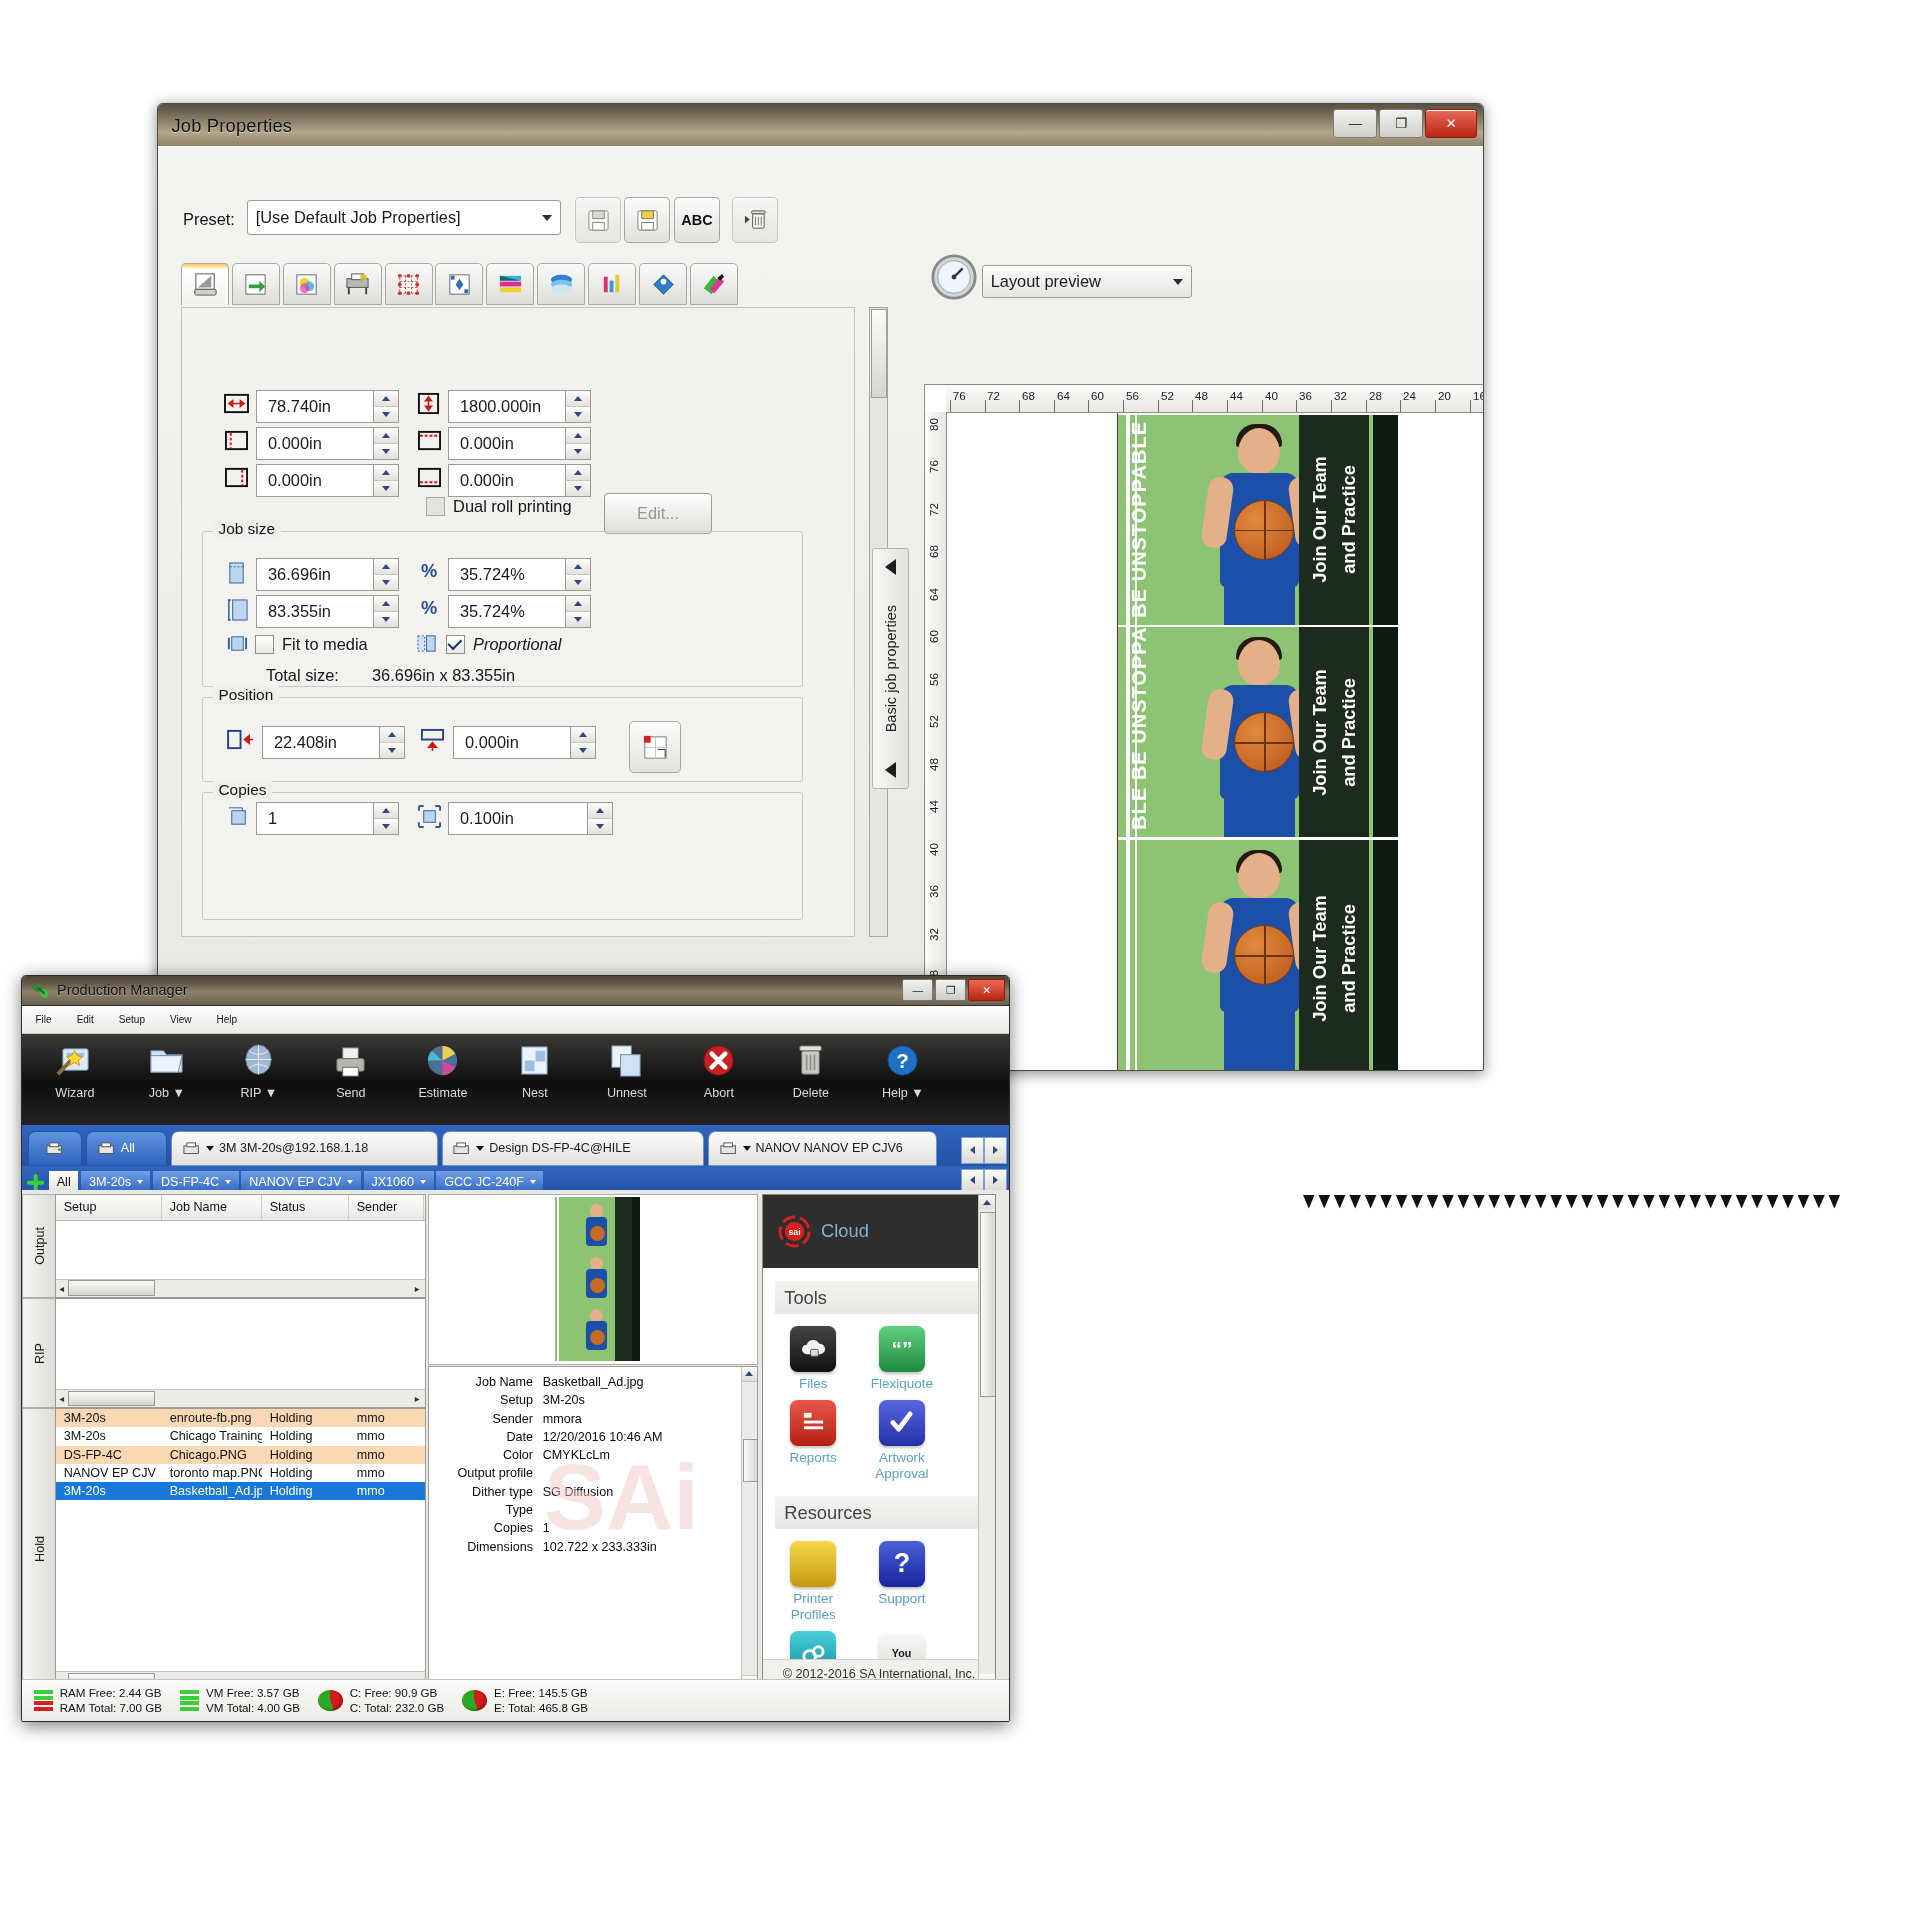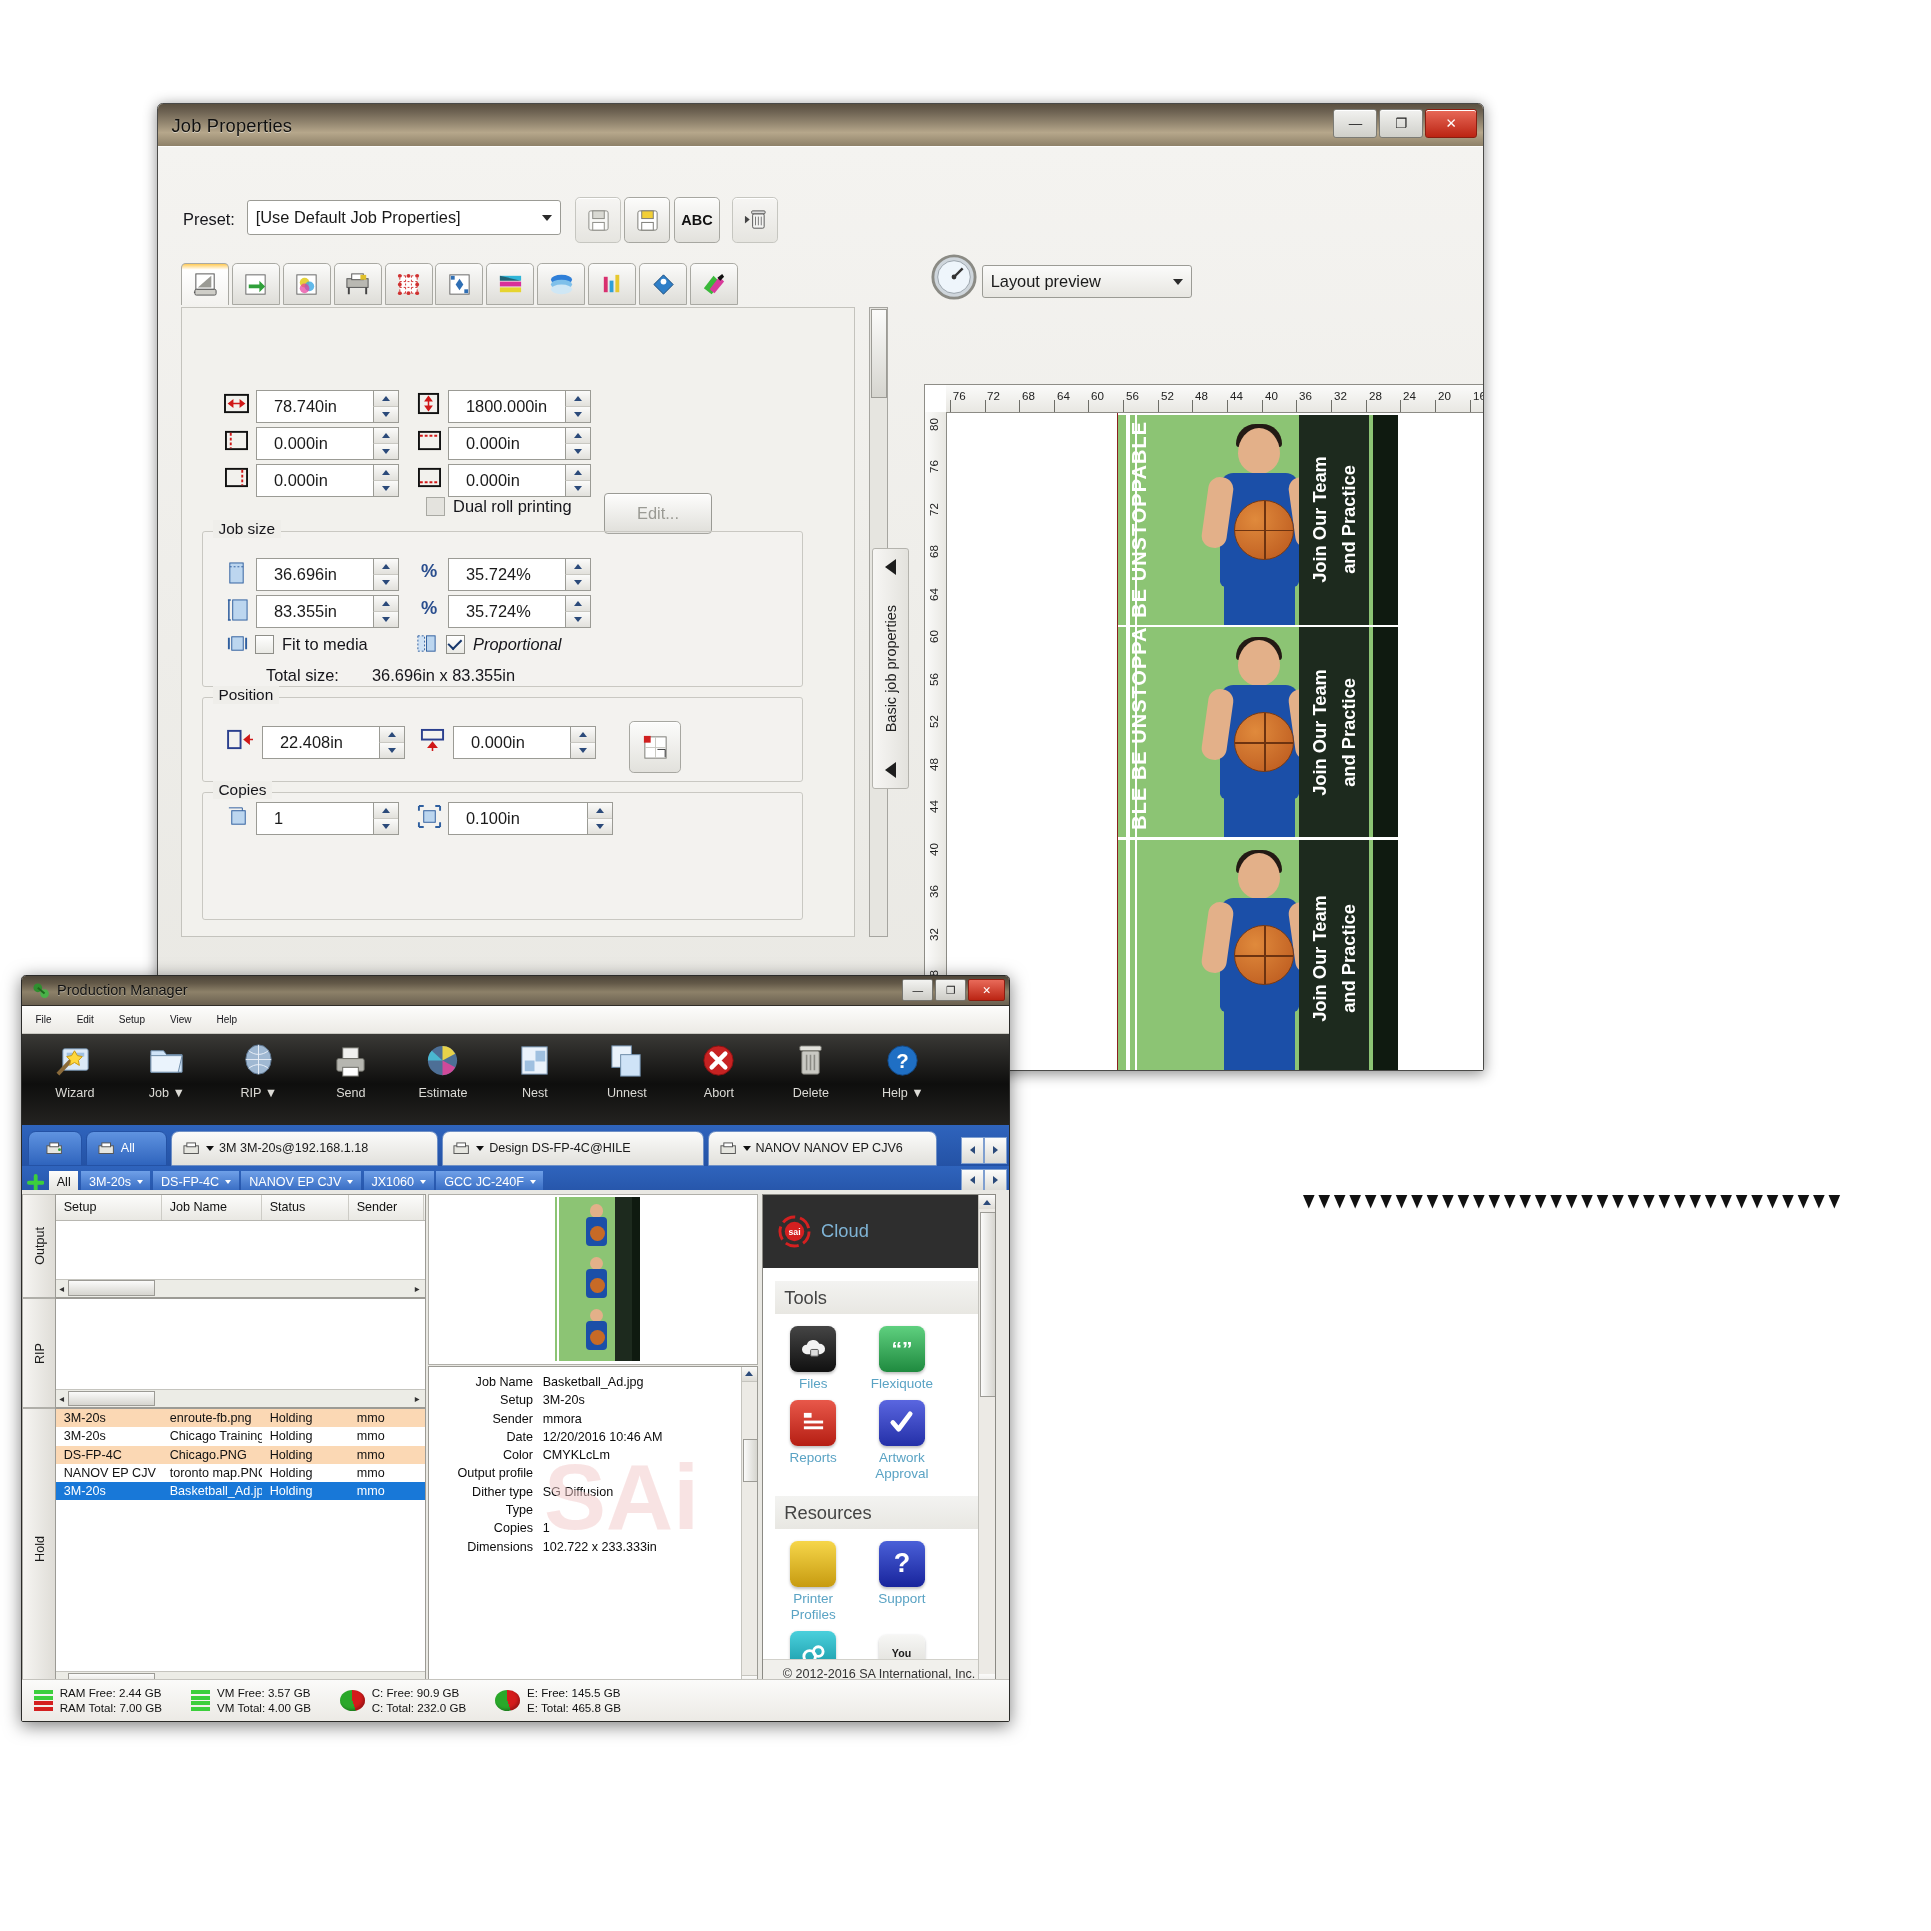--- a/index.html
+++ b/index.html
@@ -38,21 +38,21 @@
   .tabbtn{width:48px;height:42px;border:1px solid #a9a9a3;border-radius:4.8px 4.8px 0 0;
     background:linear-gradient(180deg,#fbfbfa,#deddd8);display:flex;align-items:center;justify-content:center;
     margin-right:2.9px;box-sizing:border-box;}
   .tabbtn.active{border-bottom:none;background:linear-gradient(180deg,#ffca55 0%,#fff 14%,#f3f2ef 100%);}
 
   .group{border:1px solid #c9c8c2;border-radius:2.9px;position:absolute;background:rgba(255,255,255,.12);}
   .grouplbl{position:absolute;top:-11.6px;left:9.7px;background:#efeeea;padding:0 5.8px;font-size:15.4px;color:#15151a;}
 
   .spin{position:absolute;height:33px;border:1px solid #9b9b95;background:#fff;box-sizing:border-box;
     display:flex;align-items:center;}
-  .spin span{font-size:16.4px;color:#1a1a1a;padding-left:17px;}
+  .spin span{font-size:16.4px;color:#1a1a1a;padding-left:11px;}
   .spinarrows{position:absolute;right:0;top:0;width:25px;height:100%;display:flex;flex-direction:column;}
   .spinarrows div{flex:1;border-left:1px solid #9b9b95;background:linear-gradient(180deg,#fbfbfa,#e2e1dc);
     display:flex;align-items:center;justify-content:center;}
   .spinarrows div:last-child{border-top:1px solid #c9c8c2;}
   .tri-up{width:0;height:0;border-left:4.8px solid transparent;border-right:4.8px solid transparent;border-bottom:5.8px solid #2b4a7a;}
   .tri-dn{width:0;height:0;border-left:4.8px solid transparent;border-right:4.8px solid transparent;border-top:5.8px solid #2b4a7a;}
 
   .cbx{width:17.4px;height:17.4px;border:1px solid #8e8e88;background:linear-gradient(180deg,#fff,#e9e9e4);
     display:inline-flex;align-items:center;justify-content:center;vertical-align:-2.9px;}
   .cbx.checked::after{content:"";width:10.6px;height:5.8px;border-left:2.4px solid #15366b;border-bottom:2.4px solid #15366b;
@@ -165,21 +165,21 @@
     display:flex;align-items:center;padding-left:9.7px;font-size:18.3px;color:#444;}
   .tiles{display:flex;padding:7.7px 9.7px 0 9.7px;gap:7.7px;flex-wrap:wrap;}
   .tile{width:81px;display:flex;flex-direction:column;align-items:center;gap:3.9px;}
   .tileicon{width:46px;height:46px;border-radius:7.7px;box-shadow:0 1.9px 2.9px rgba(0,0,0,.25);
     display:flex;align-items:center;justify-content:center;color:#fff;font-weight:bold;}
   .tilelbl{font-size:13.5px;color:#5aa3c4;text-align:center;line-height:16.4px;}
   #copyright{position:absolute;left:0;right:0;bottom:0;height:29px;background:#f1f0ec;border-top:1px solid #d2d1cb;
     display:flex;align-items:center;justify-content:center;font-size:12.6px;color:#333;}
 
   #pm-status{position:absolute;left:0;right:0;bottom:0;height:41px;background:linear-gradient(180deg,#fbfbfa,#eceae5);
-    border-top:1px solid #c4c3bd;display:flex;align-items:center;padding-left:11.6px;gap:29px;margin-top:14px;}
+    border-top:1px solid #c4c3bd;display:flex;align-items:center;padding-left:11.6px;gap:18px;margin-top:14px;}
   .stat{display:flex;align-items:center;gap:6.8px;}
   .statbars{display:flex;flex-direction:column;gap:1.9px;}
   .statbars i{display:block;width:19.3px;height:3.9px;}
   .stattxt{font-size:11.6px;color:#111;line-height:14.5px;}
   .pie{width:25px;height:21px;border-radius:50%;
     background:conic-gradient(#d41b1b 0 45%, #2aa82a 45% 100%);box-shadow:inset -1.9px -1.9px 2.9px rgba(0,0,0,.25);}
 
   .thumbprev{position:absolute;background:#fff;border:1px solid #b0afa9;overflow:hidden;}
 </style>
 </head>

